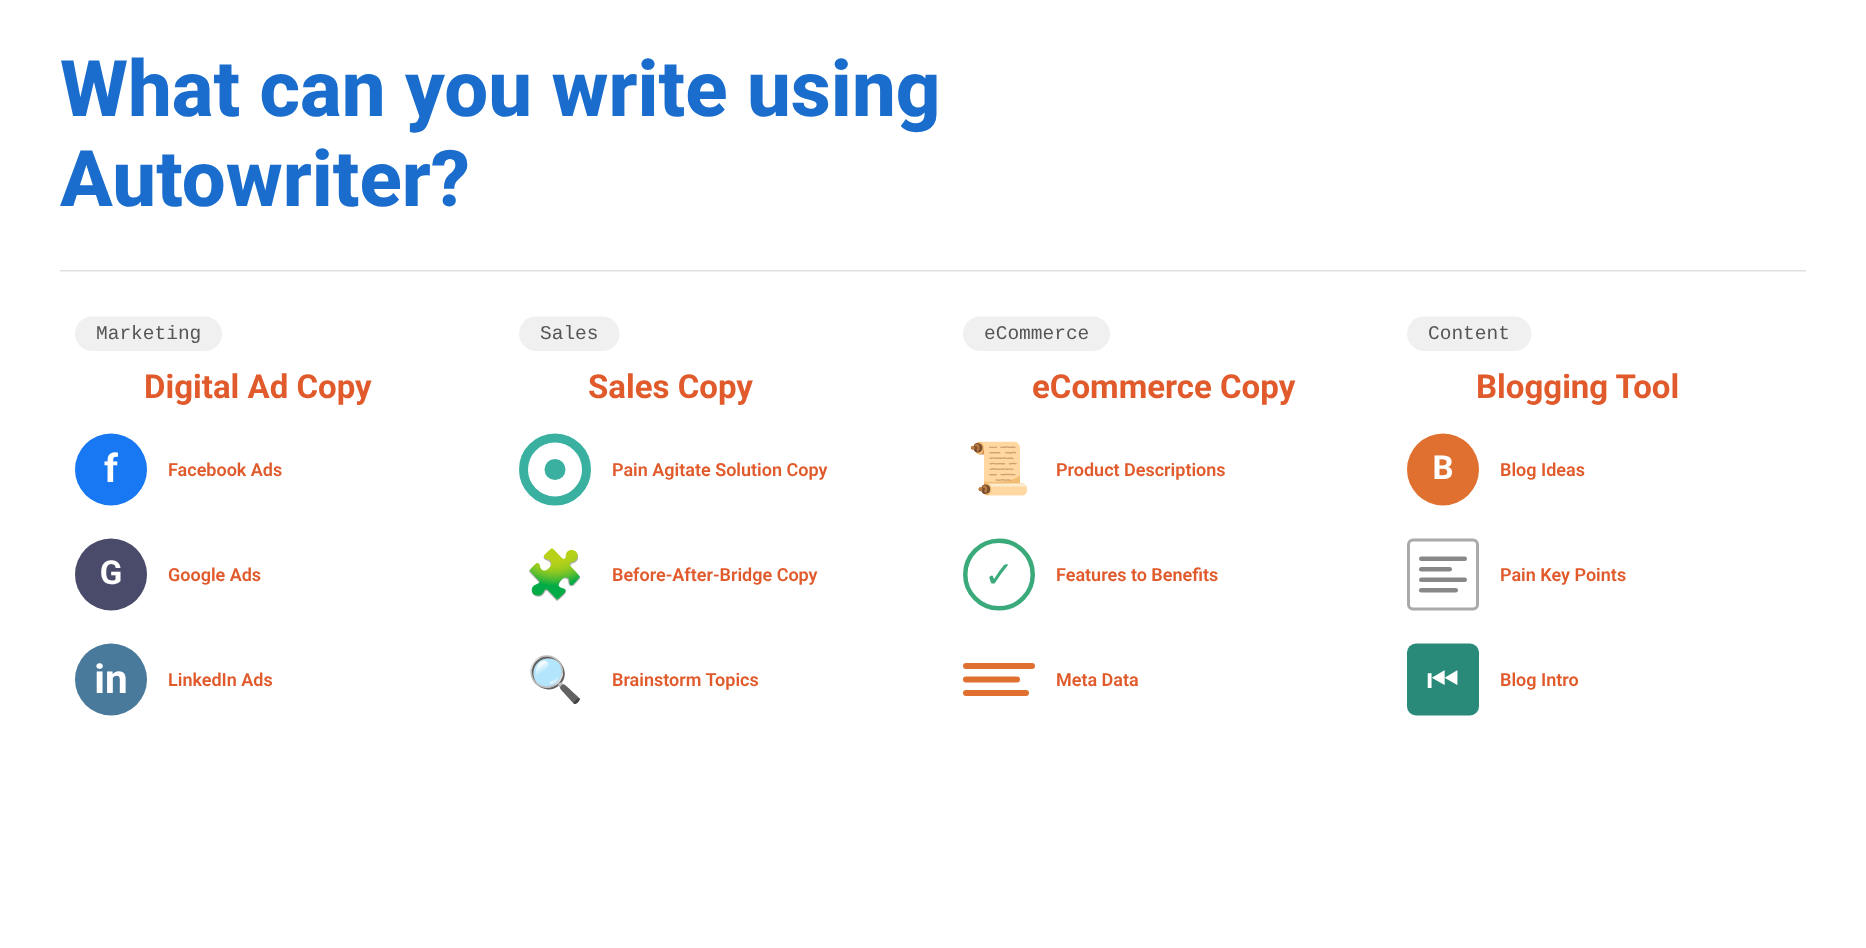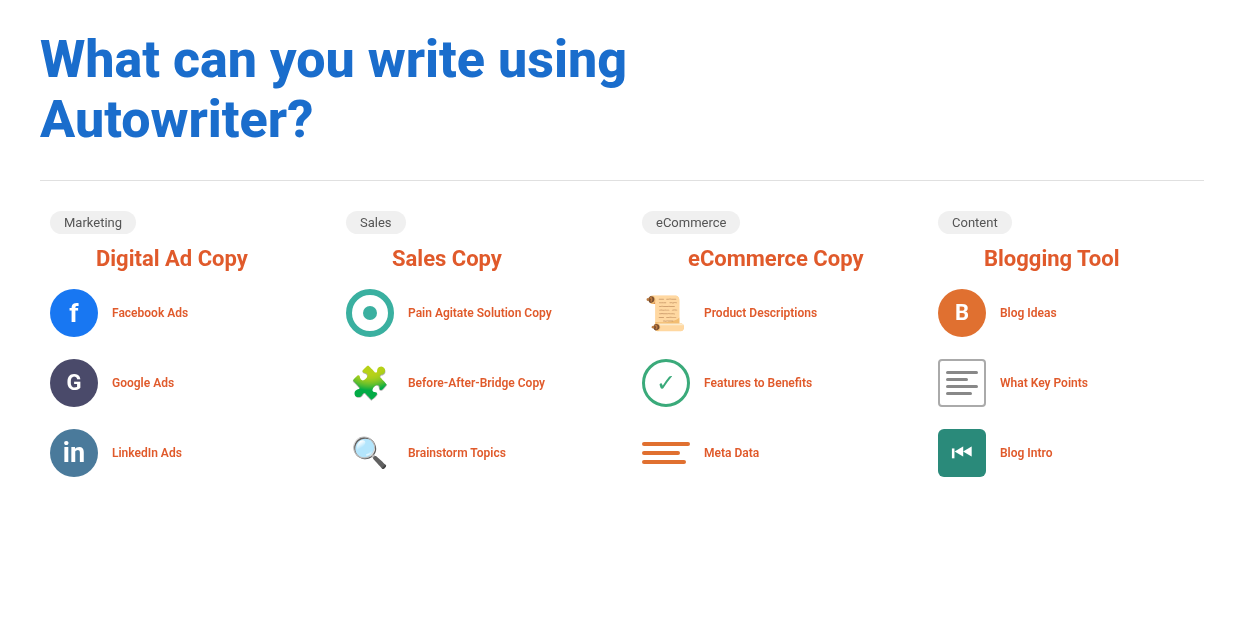--- a/index.html
+++ b/index.html
@@ -29,20 +29,21 @@
     }
     .column { padding: 0 10px; }
     .category-badge {
       display: inline-block;
       background: #f0f0f0;
       color: #555;
       border-radius: 20px;
       padding: 4px 14px;
       font-size: 13px;
       margin-bottom: 12px;
+      font-family: Liberation Mono, monospace;
     }
     .section-title {
       font-size: 22px;
       font-weight: 700;
       color: #e05a2b;
       margin-bottom: 18px;
       margin-left: 46px;
     }
     .tool-item {
       display: flex;
@@ -274,21 +275,21 @@
 
     <div class="tool-item">
       <div class="tool-icon">
         <div class="icon-blog-key">
           <span></span>
           <span style="width:70%"></span>
           <span></span>
           <span style="width:80%"></span>
         </div>
       </div>
-      <span class="tool-label">What Key Points</span>
+      <span class="tool-label">Pain Key Points</span>
     </div>
 
     <div class="tool-item">
       <div class="tool-icon">
         <div class="icon-blog-intro">⏮</div>
       </div>
       <span class="tool-label">Blog Intro</span>
     </div>
   </div>
 

